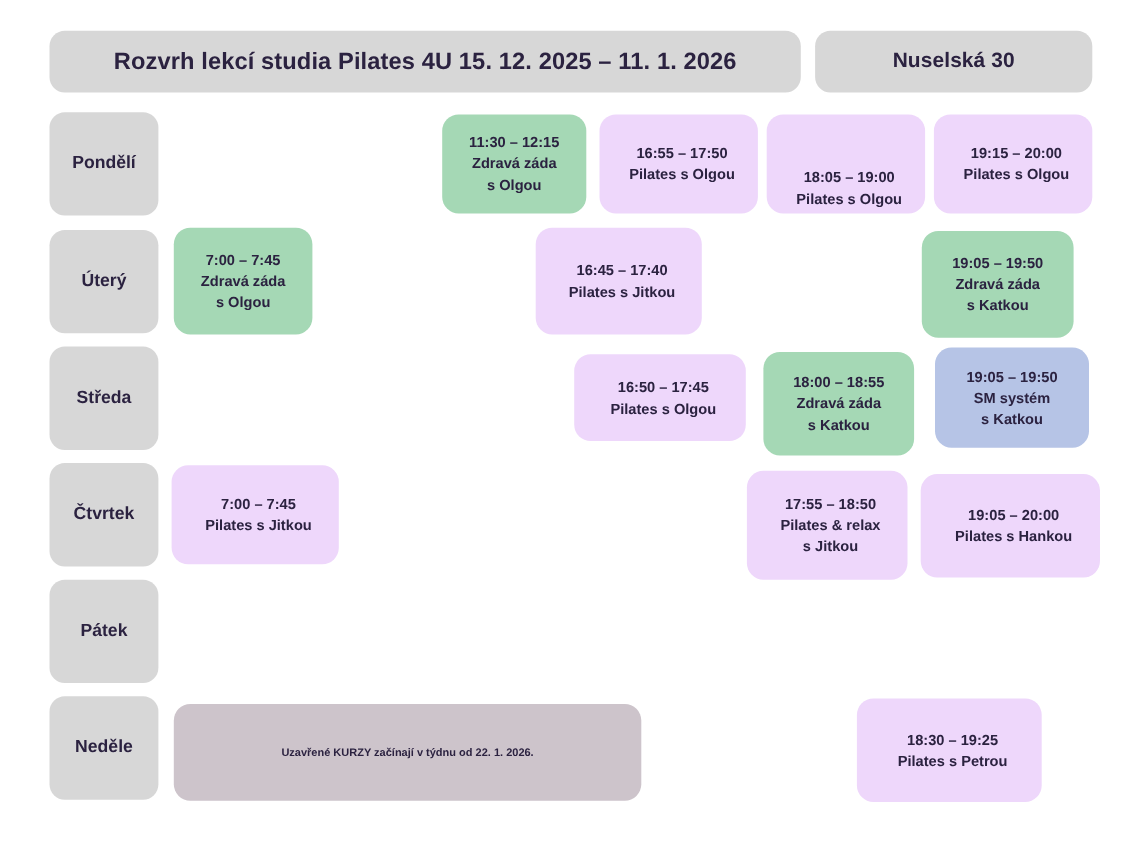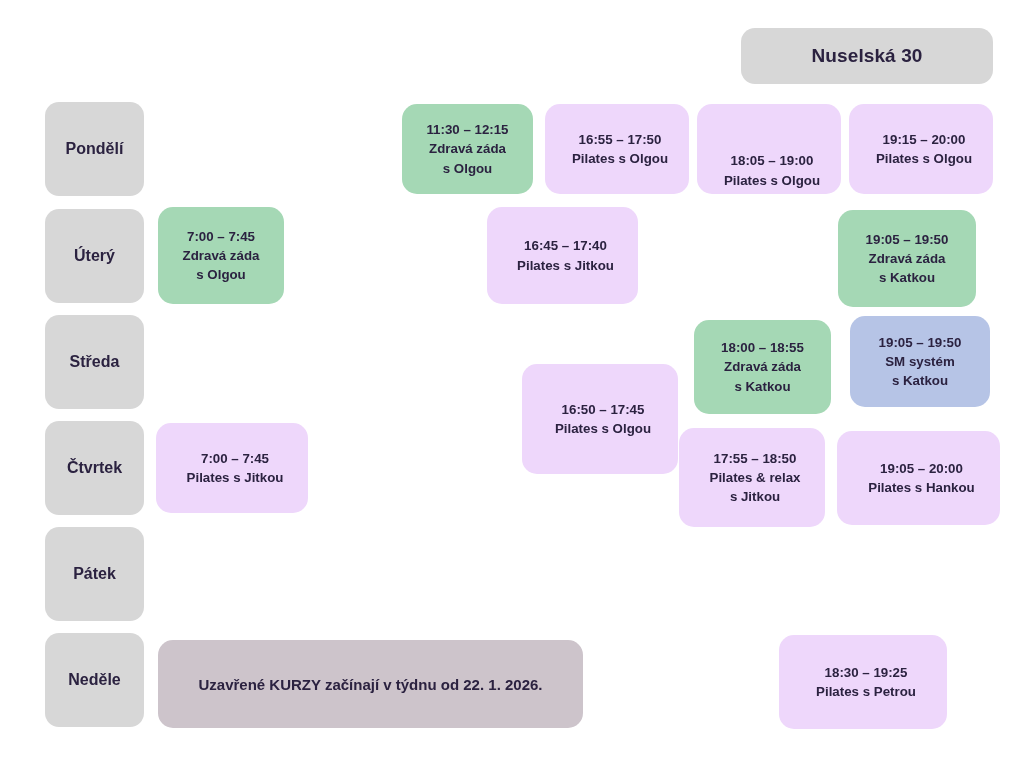--- a/index.html
+++ b/index.html
@@ -93,32 +93,33 @@
 
   
   #note-banner {
     position: absolute;
     background: #cdc4cb;
     border-radius: 15px;
     display: flex;
     align-items: center;
     justify-content: center;
     text-align: center;
-    font-size: 15px;
+    font-size: 10px;
     font-weight: bold;
     color: #2b2240;
     padding: 4px 14px;
     box-sizing: border-box;
   }
 </style>
 </head>
 <body>
 
 <div id="schedule-root">
 
+  <div class="header-pill" id="title-pill">Rozvrh lekcí studia Pilates 4U 15. 12. 2025 – 11. 1. 2026</div>
 
   <div class="header-pill" id="location-pill">Nuselská 30</div>
 
   <div id="day-column">
       <div class="day-pill" style="left: 45px; top: 102px; width: 99px; height: 94px;">Pondělí</div>
       <div class="day-pill" style="left: 45px; top: 209px; width: 99px; height: 94px;">Úterý</div>
       <div class="day-pill" style="left: 45px; top: 315px; width: 99px; height: 94px;">Středa</div>
       <div class="day-pill" style="left: 45px; top: 421px; width: 99px; height: 94px;">Čtvrtek</div>
       <div class="day-pill" style="left: 45px; top: 527px; width: 99px; height: 94px;">Pátek</div>
       <div class="day-pill" style="left: 45px; top: 633px; width: 99px; height: 94px;">Neděle</div>
@@ -149,21 +150,21 @@
       </div>
       <div class="class-card tone-purple" style="left: 487px; top: 207px; width: 151px; height: 97px;">
         <span class="c-time">16:45 – 17:40</span>
         <span class="c-name">Pilates s Jitkou</span>
       </div>
       <div class="class-card tone-green" style="left: 838px; top: 210px; width: 138px; height: 97px;">
         <span class="c-time">19:05 – 19:50</span>
         <span class="c-name">Zdravá záda</span>
         <span class="c-teacher">s Katkou</span>
       </div>
-      <div class="class-card tone-purple" style="left: 522px; top: 322px; width: 156px; height: 110px; margin-top: 42px;">
+      <div class="class-card tone-purple" style="left: 522px; top: 322px; width: 156px; height: 79px;">
         <span class="c-time">16:50 – 17:45</span>
         <span class="c-name">Pilates s Olgou</span>
       </div>
       <div class="class-card tone-green" style="left: 694px; top: 320px; width: 137px; height: 94px;">
         <span class="c-time">18:00 – 18:55</span>
         <span class="c-name">Zdravá záda</span>
         <span class="c-teacher">s Katkou</span>
       </div>
       <div class="class-card tone-blue" style="left: 850px; top: 316px; width: 140px; height: 91px;">
         <span class="c-time">19:05 – 19:50</span>

